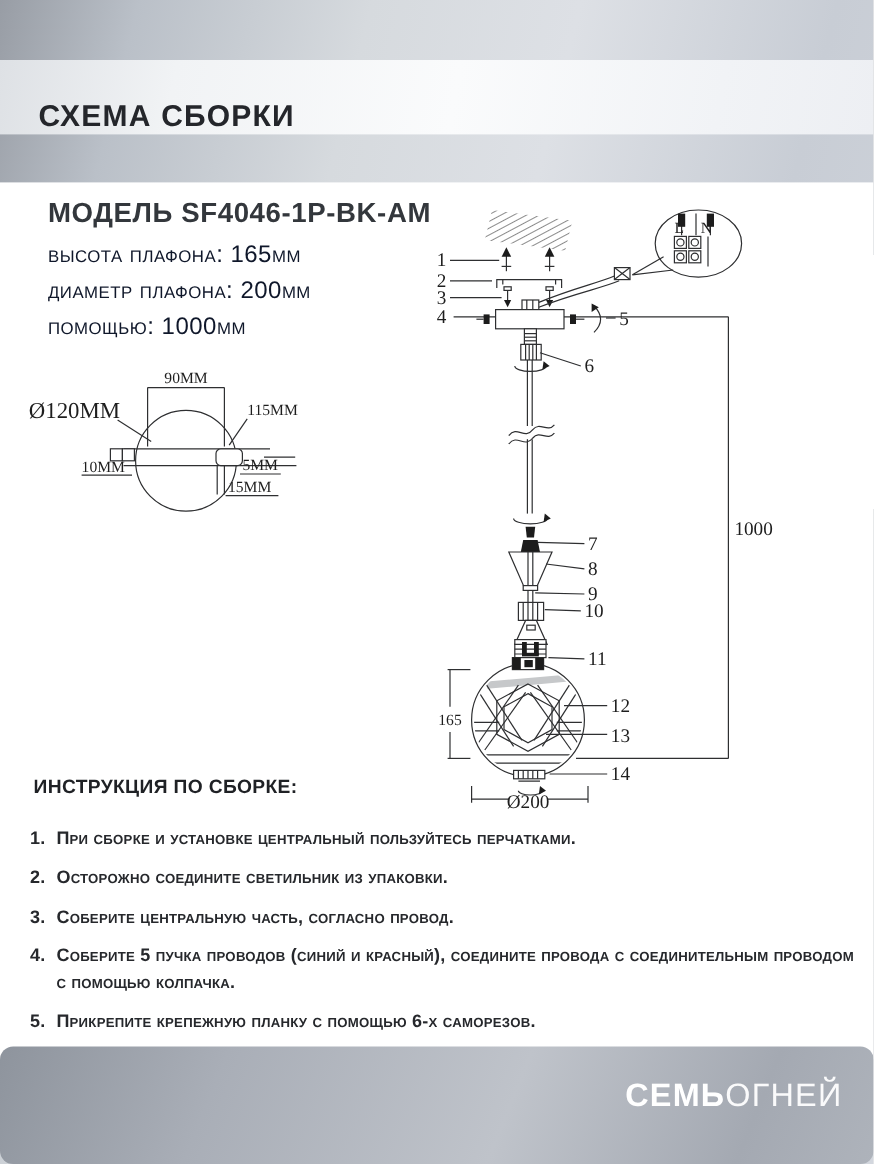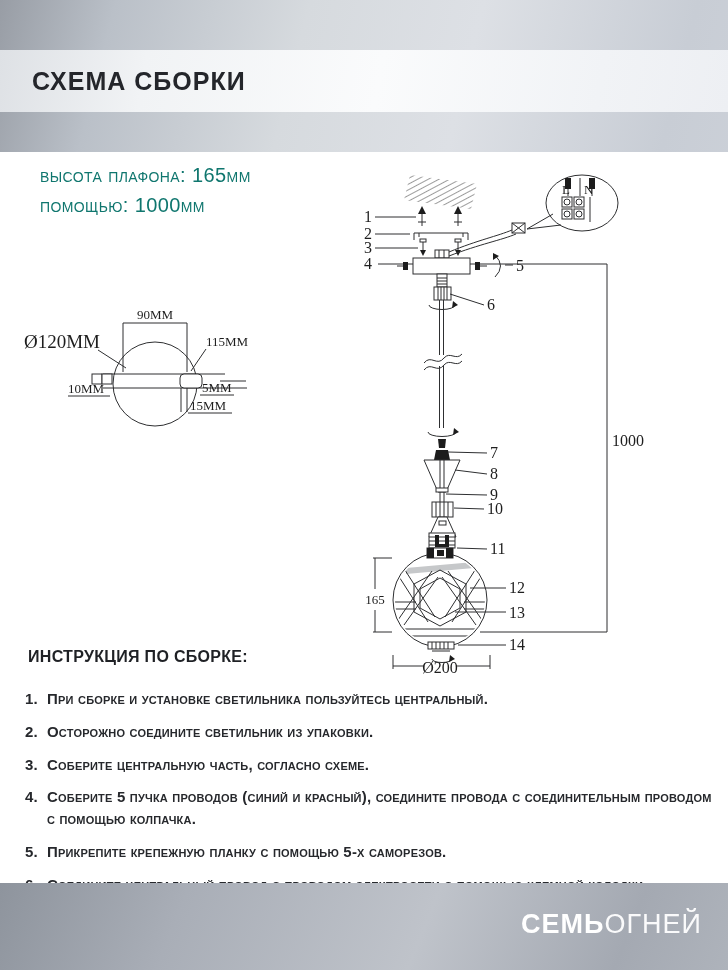--- a/index.html
+++ b/index.html
@@ -1,32 +1,32 @@
 <!DOCTYPE html>
 <html><head>
 <meta charset="utf-8">
 <style>
   html,body{margin:0;padding:0;background:#e8e8e8;}
   .page{position:relative;width:728px;height:970px;overflow:hidden;
         font-family:"Liberation Sans",sans-serif;
         background:linear-gradient(104deg,#989da5 0%,#bac0c8 12%,#d6dade 32%,#dde0e5 50%,#c8cdd5 72%,#d3d7de 100%);}
   .title-band{position:absolute;left:0;top:50px;width:728px;height:62px;
         background:linear-gradient(100deg,#dee1e5 0%,#f1f3f5 20%,#fafbfc 52%,#f1f3f6 82%,#edeff3 100%);
-        display:flex;align-items:center;}
+        display:flex;align-items:flex-end;}
   .title{margin-left:32px;font-size:25px;font-weight:700;color:#24262b;letter-spacing:1px;}
   .content{position:absolute;left:0;top:152px;width:728px;height:731px;background:#ffffff;}
-  .footer{position:absolute;left:0;bottom:0;width:728px;height:87px;
-        background:linear-gradient(112deg,#8e949d 0%,#a9aeb7 25%,#bfc3ca 58%,#a4a9b2 85%,#aeb3bb 100%);}
+  .footer{position:absolute;left:0;bottom:0;width:728px;height:98px;
+        background:linear-gradient(112deg,#8e949d 0%,#a9aeb7 25%,#bfc3ca 58%,#a4a9b2 85%,#aeb3bb 100%);border-radius:11px;}
   .brand{position:absolute;right:26px;top:26px;font-size:27px;color:#ffffff;letter-spacing:1px;white-space:nowrap;}
   .brand b{font-weight:700;}
   .brand span{font-weight:400;opacity:.95;}
 
   .specs{position:absolute;left:40px;top:12px;color:#3b4046;}
   .specs .model{font-size:23px;font-weight:600;color:#33373c;letter-spacing:.5px;margin-bottom:10px;}
-  .specs .line{font-size:20px;font-variant:small-caps;letter-spacing:.4px;margin-bottom:7px;color:#0f766e;}
+  .specs .line{font-size:20px;font-variant:small-caps;letter-spacing:.4px;margin-bottom:7px;color:#0f172a;}
 
   .detail-svg{position:absolute;left:10px;top:146px;}
   .main-svg{position:absolute;left:340px;top:0px;}
 
   .instructions{position:absolute;left:25px;top:496px;width:695px;color:#26282c;}
   .instructions h2{font-size:16px;font-weight:700;margin:0 0 22px 3px;color:#1f2125;letter-spacing:.3px;}
   .instructions ol{list-style:none;margin:0;padding:0;}
   .instructions li{display:flex;font-size:15px;font-weight:700;font-variant:small-caps;
                    letter-spacing:.2px;margin-bottom:11px;line-height:1.45;}
   .instructions .num{width:22px;flex:none;}
@@ -45,21 +45,23 @@
 
 <div class="page">
 
   <div class="title-band">
     <div class="title">СХЕМА СБОРКИ</div>
   </div>
 
   <div class="content">
 
     <div class="specs">
+      <div class="model">МОДЕЛЬ SF4046-1P-BK-AM</div>
       <div class="line">высота плафона: 165мм</div>
+      <div class="line">диаметр плафона: 200мм</div>
       <div class="line">помощью: 1000мм</div>
     </div>
 
     <svg class="detail-svg" width="260" height="140" viewBox="0 0 260 140">
       <circle class="ln" cx="145" cy="86" r="42"></circle>
 
       <line class="ln" x1="93" y1="76" x2="215" y2="76"></line>
       <line class="ln" x1="93" y1="90" x2="237" y2="90"></line>
       <rect class="lnw" x="82" y="76" width="10" height="10"></rect>
       <rect class="lnw" x="92" y="76" width="10" height="10"></rect>
@@ -316,37 +318,37 @@
         <line class="ln" x1="116" y1="514" x2="150" y2="514"></line>
       </g>
       <text class="cad" x="100" y="521" text-anchor="middle">Ø200</text>
     </svg>
 
     <div class="instructions">
       <h2>ИНСТРУКЦИЯ ПО СБОРКЕ:</h2>
       <ol>
         <li>
           <span class="num">1.</span>
-          <span class="txt">При сборке и установке светильника пользуйтесь центральный.</span>
+          <span class="txt">При сборке и установке центральный пользуйтесь перчатками.</span>
         </li>
         <li>
           <span class="num">2.</span>
           <span class="txt">Осторожно соедините светильник из упаковки.</span>
         </li>
         <li>
           <span class="num">3.</span>
-          <span class="txt">Соберите центральную часть, согласно схеме.</span>
+          <span class="txt">Соберите центральную часть, согласно провод.</span>
         </li>
         <li>
           <span class="num">4.</span>
           <span class="txt">Соберите 5 пучка проводов (синий и красный), соедините провода с соединительным проводом с помощью колпачка.</span>
         </li>
         <li>
           <span class="num">5.</span>
-          <span class="txt">Прикрепите крепежную планку с помощью 5-х саморезов.</span>
+          <span class="txt">Прикрепите крепежную планку с помощью 6-х саморезов.</span>
         </li>
         <li>
           <span class="num">6.</span>
           <span class="txt">Соедините центральный провод с проводом электросети с помощью клемной колодки.</span>
         </li>
       </ol>
     </div>
 
   </div>
 

